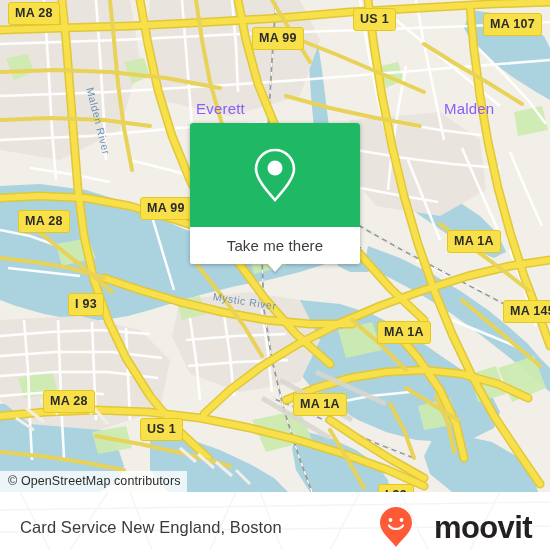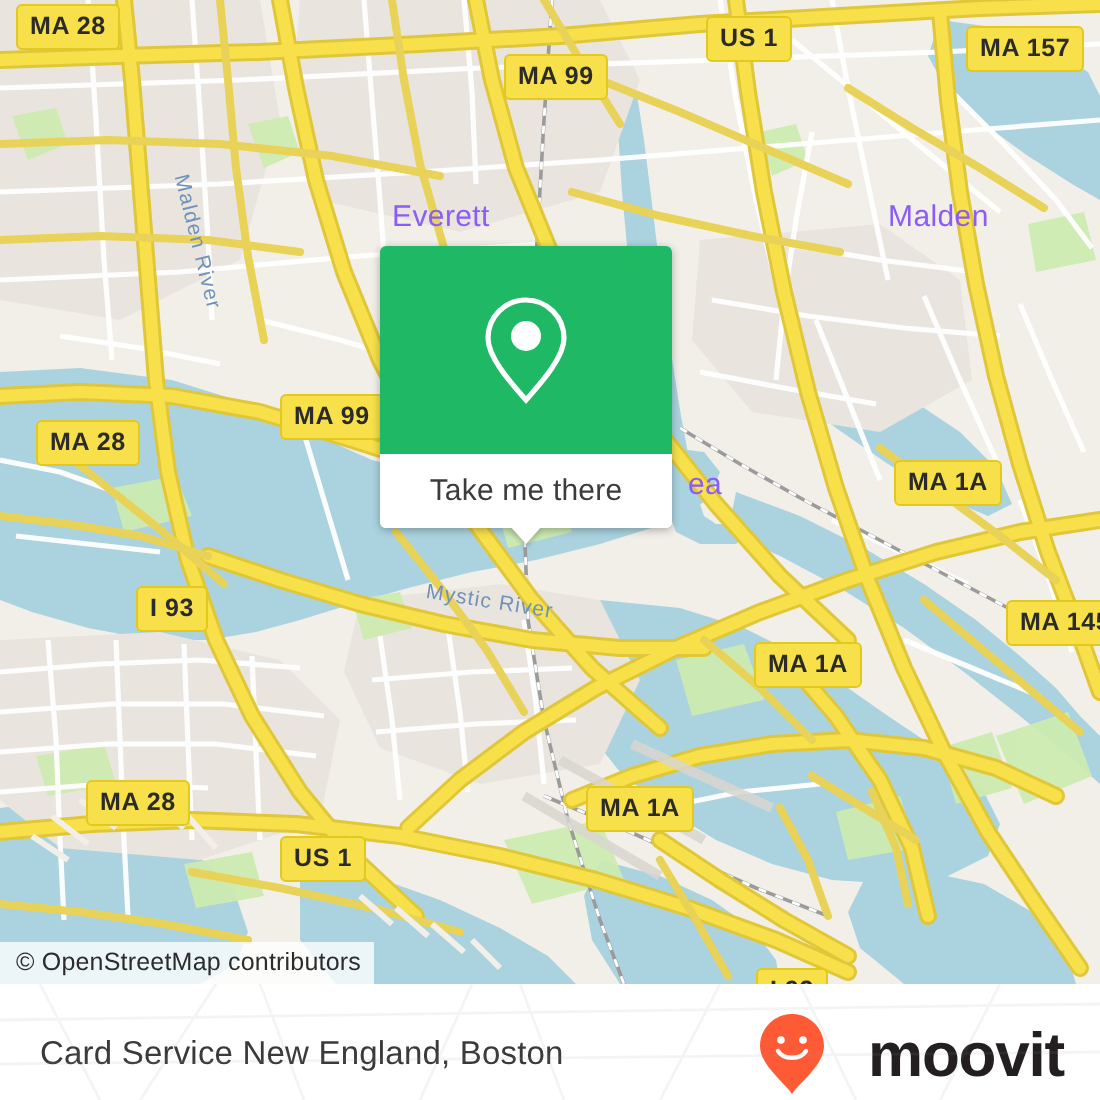--- a/index.html
+++ b/index.html
@@ -82,21 +82,21 @@
     letter-spacing: 0.3px;
     white-space: nowrap;
     box-sizing: border-box;
   }
 
   
   #callout {
     position: absolute;
     left: 190px;
     top: 123px;
-    width: 146px;
+    width: 170px;
     border-radius: 3px;
     box-shadow: 0 1px 4px rgba(0,0,0,0.30);
     overflow: visible;
     background: #ffffff;
   }
   #callout-green {
     height: 104px;
     background: #1fb966;
     border-radius: 3px 3px 0 0;
     display: flex;
@@ -365,21 +365,21 @@
     <div class="mlabel city" style="left:196px;top:100px;">Everett</div>
     <div class="mlabel city" style="left:444px;top:100px;">Malden</div>
     <div class="mlabel city" style="left:344px;top:234px;">ea</div>
 
     <div class="mlabel water-label" style="left:96px;top:86px;transform:rotate(76deg);transform-origin:left top;">Malden River</div>
     <div class="mlabel water-label" style="left:214px;top:290px;transform:rotate(9deg);transform-origin:left top;">Mystic River</div>
 
     <div class="shield" style="left:8px;top:2px;">MA 28</div>
     <div class="shield" style="left:252px;top:27px;">MA 99</div>
     <div class="shield" style="left:353px;top:8px;">US 1</div>
-    <div class="shield" style="left:483px;top:13px;">MA 157</div>
+    <div class="shield" style="left:483px;top:13px;">MA 107</div>
     <div class="shield" style="left:140px;top:197px;">MA 99</div>
     <div class="shield" style="left:18px;top:210px;">MA 28</div>
     <div class="shield" style="left:447px;top:230px;">MA 1A</div>
     <div class="shield" style="left:68px;top:293px;">I 93</div>
     <div class="shield" style="left:503px;top:300px;">MA 145</div>
     <div class="shield" style="left:377px;top:321px;">MA 1A</div>
     <div class="shield" style="left:43px;top:390px;">MA 28</div>
     <div class="shield" style="left:293px;top:393px;">MA 1A</div>
     <div class="shield" style="left:140px;top:418px;">US 1</div>
     <div class="shield" style="left:378px;top:484px;">I 93</div>

